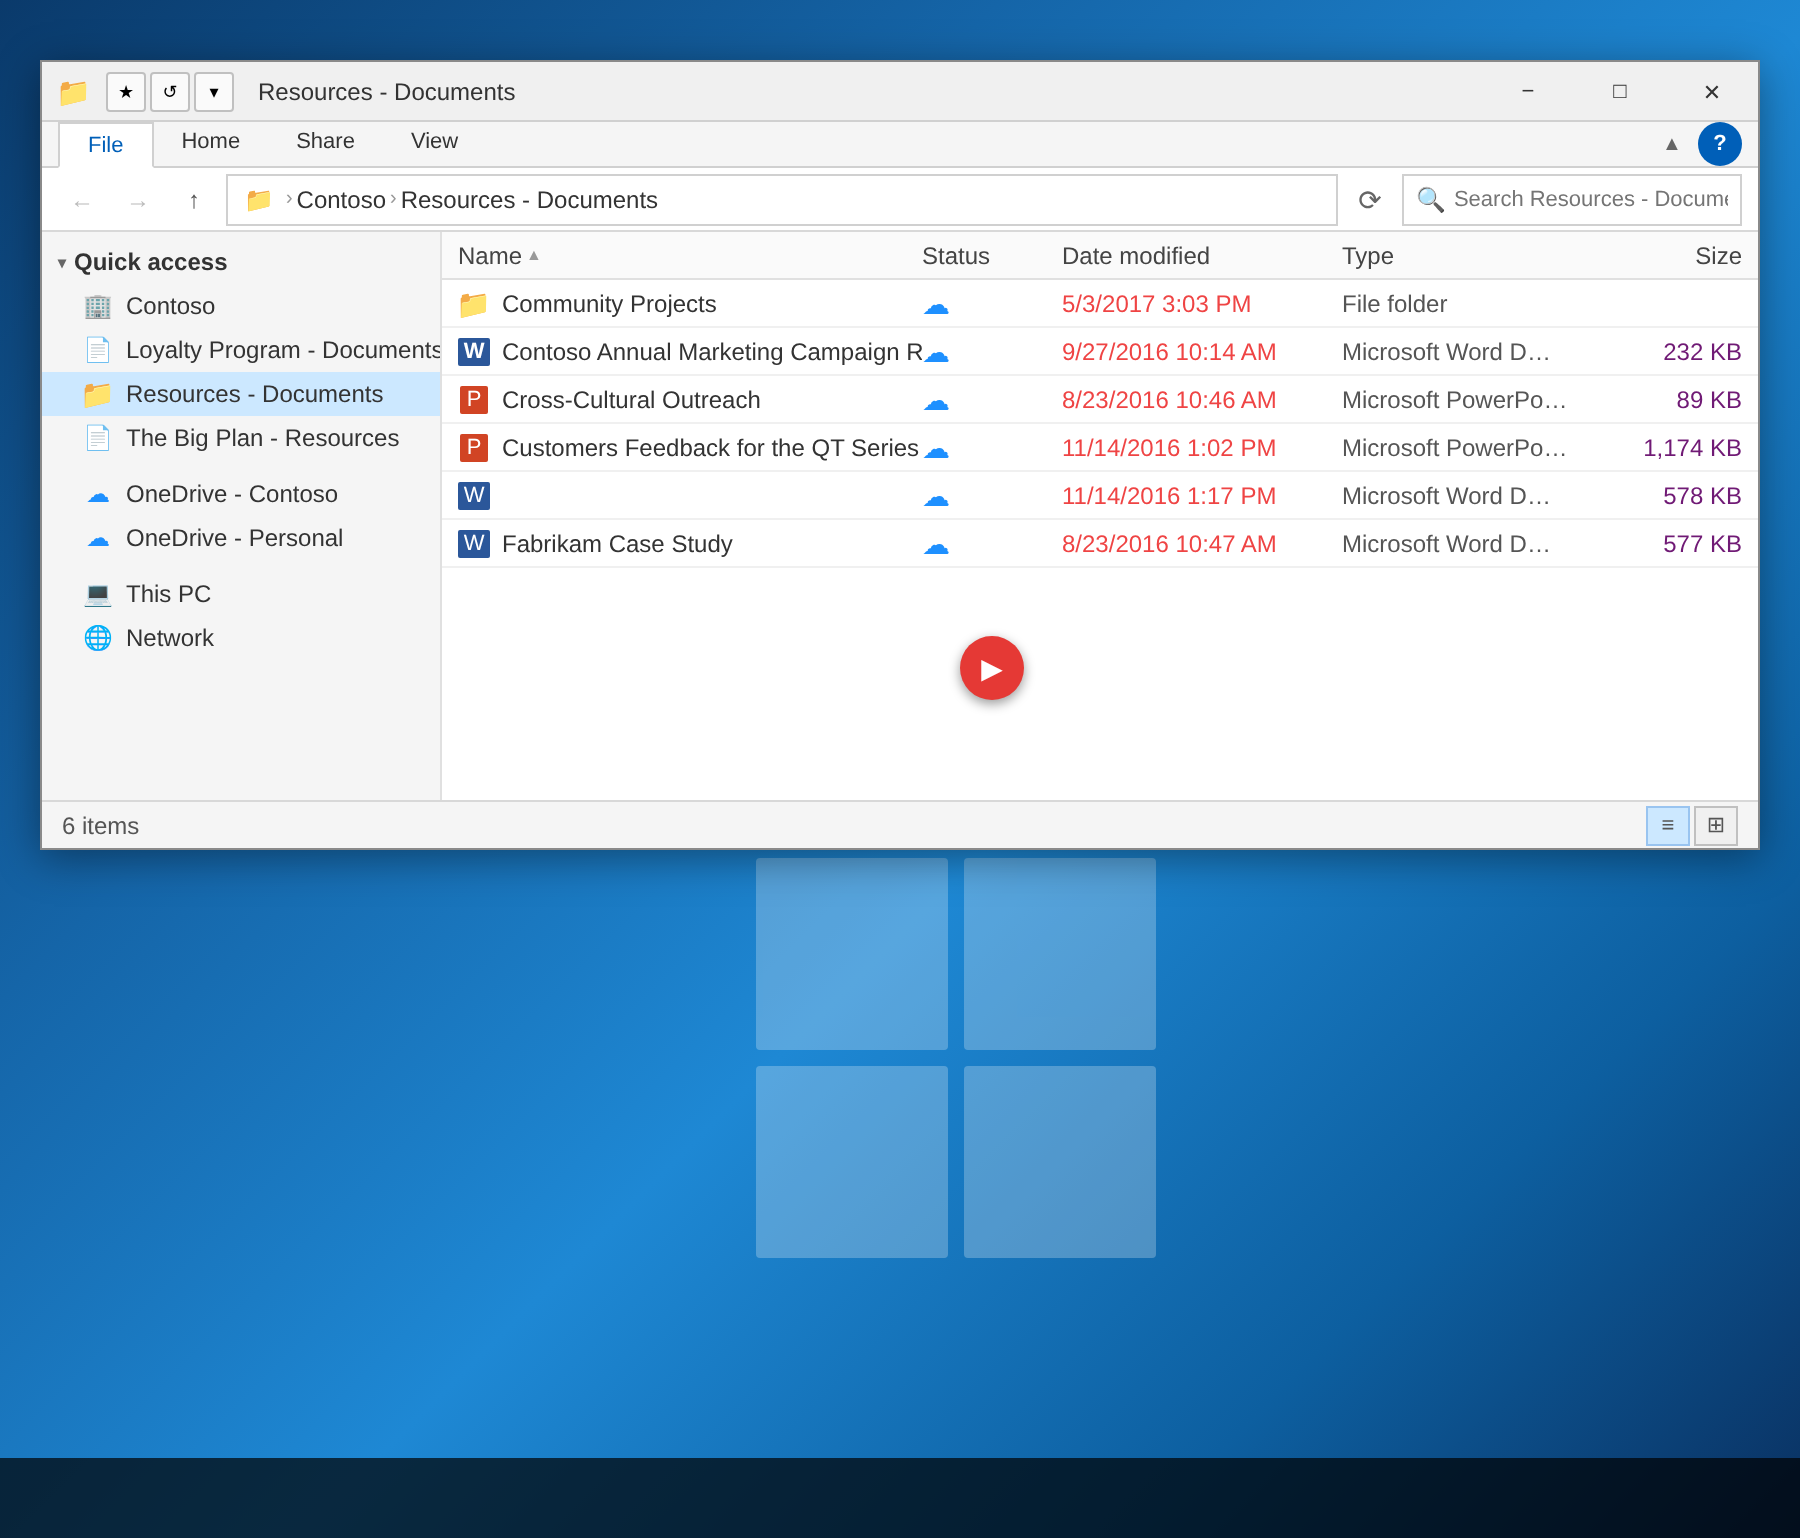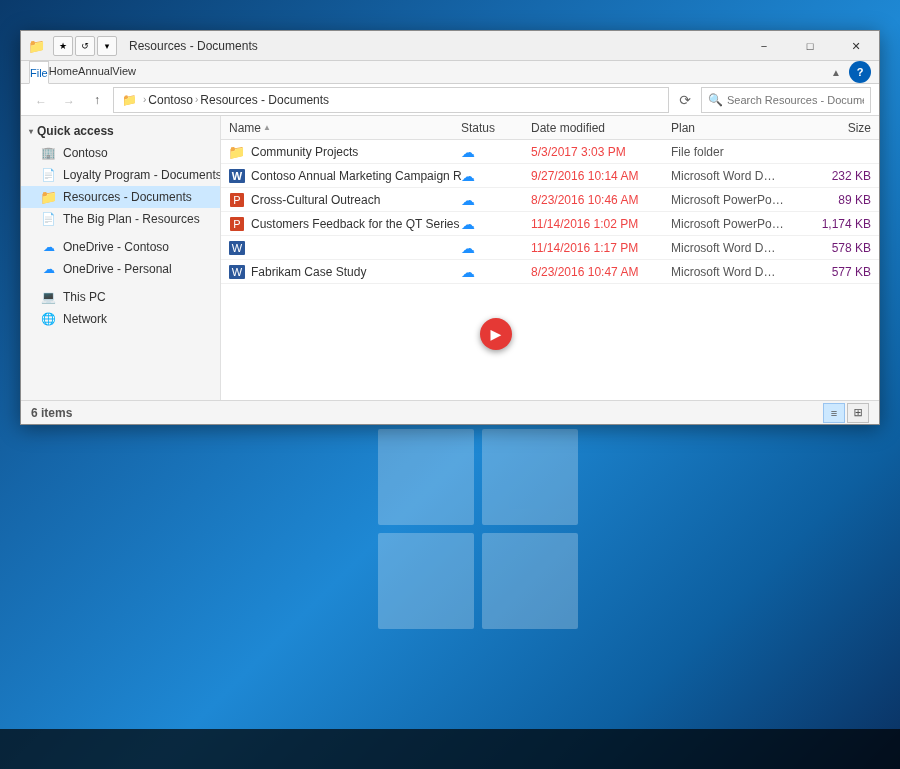--- a/index.html
+++ b/index.html
@@ -123,21 +123,21 @@
       background: #f5f5f5;
       border-bottom: 1px solid #d0d0d0;
       flex-shrink: 0;
     }
     .ribbon-tabs {
       display: flex;
       height: 22px;
       padding-left: 8px;
     }
     .ribbon-tab {
-      padding: 0 0;
+      padding: 0 14px;
       font-size: 11px;
       display: flex;
       align-items: center;
       cursor: pointer;
       color: #333;
       border-bottom: 2px solid transparent;
     }
     .ribbon-tab.active {
       background: white;
       border: 1px solid #d0d0d0;
@@ -370,21 +370,20 @@
       border-top: 1px solid #d8d8d8;
       display: flex;
       align-items: center;
       justify-content: space-between;
       padding: 0 10px;
       flex-shrink: 0;
     }
     .status-text {
       font-size: 12px;
       color: #555;
-      font-weight: bold;
     }
     .view-controls {
       display: flex;
       gap: 2px;
     }
     .view-btn {
       width: 22px;
       height: 20px;
       border: 1px solid #c0c0c0;
       background: #f0f0f0;
@@ -472,21 +471,21 @@
 
   <div class="ribbon">
     <div class="ribbon-tabs">
       <div class="ribbon-tab active">
         <span>File</span>
       </div>
       <div class="ribbon-tab">
         <span>Home</span>
       </div>
       <div class="ribbon-tab">
-        <span>Annual</span>
+        <span>Share</span>
       </div>
       <div class="ribbon-tab">
         <span>View</span>
       </div>
       <div class="ribbon-expand">
         <div class="ribbon-expand-btn">▲</div>
         <div class="help-btn">?</div>
       </div>
     </div>
   </div>
@@ -573,21 +572,21 @@
           <span>Name</span>
           <span class="col-sort-arrow">▲</span>
         </div>
         <div class="col-header col-status">
           <span>Status</span>
         </div>
         <div class="col-header col-modified">
           <span>Date modified</span>
         </div>
         <div class="col-header col-type">
-          <span>Plan</span>
+          <span>Type</span>
         </div>
         <div class="col-header col-size">
           <span>Size</span>
         </div>
       </div>
 
       <div class="file-row">
         <div class="file-cell name">
           <span class="file-icon">
               <span class="icon-folder">📁</span>

